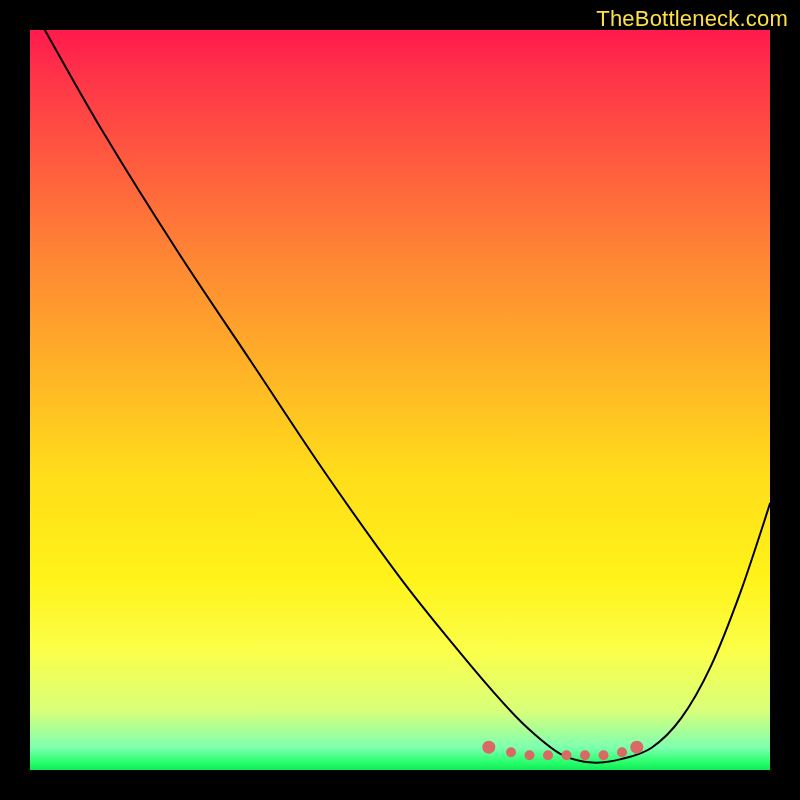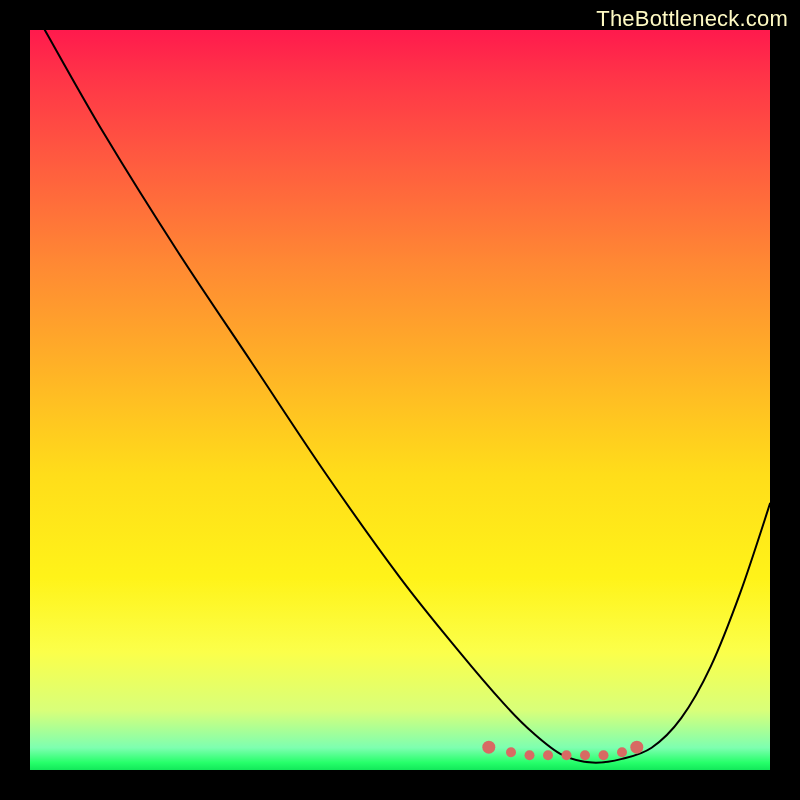--- a/index.html
+++ b/index.html
@@ -8,21 +8,21 @@
     height: 800px;
     background: #000;
     position: relative;
     font-family: Arial, sans-serif;
     overflow: hidden;
   }
   .watermark {
     position: absolute;
     top: 6px;
     right: 12px;
-    color: #fef9c3;
+    color: #fde047;
     font-size: 22px;
     font-weight: 400;
     z-index: 10;
     letter-spacing: 0.2px;
   }
   .plot-area {
     position: absolute;
     left: 30px;
     top: 30px;
     width: 740px;

